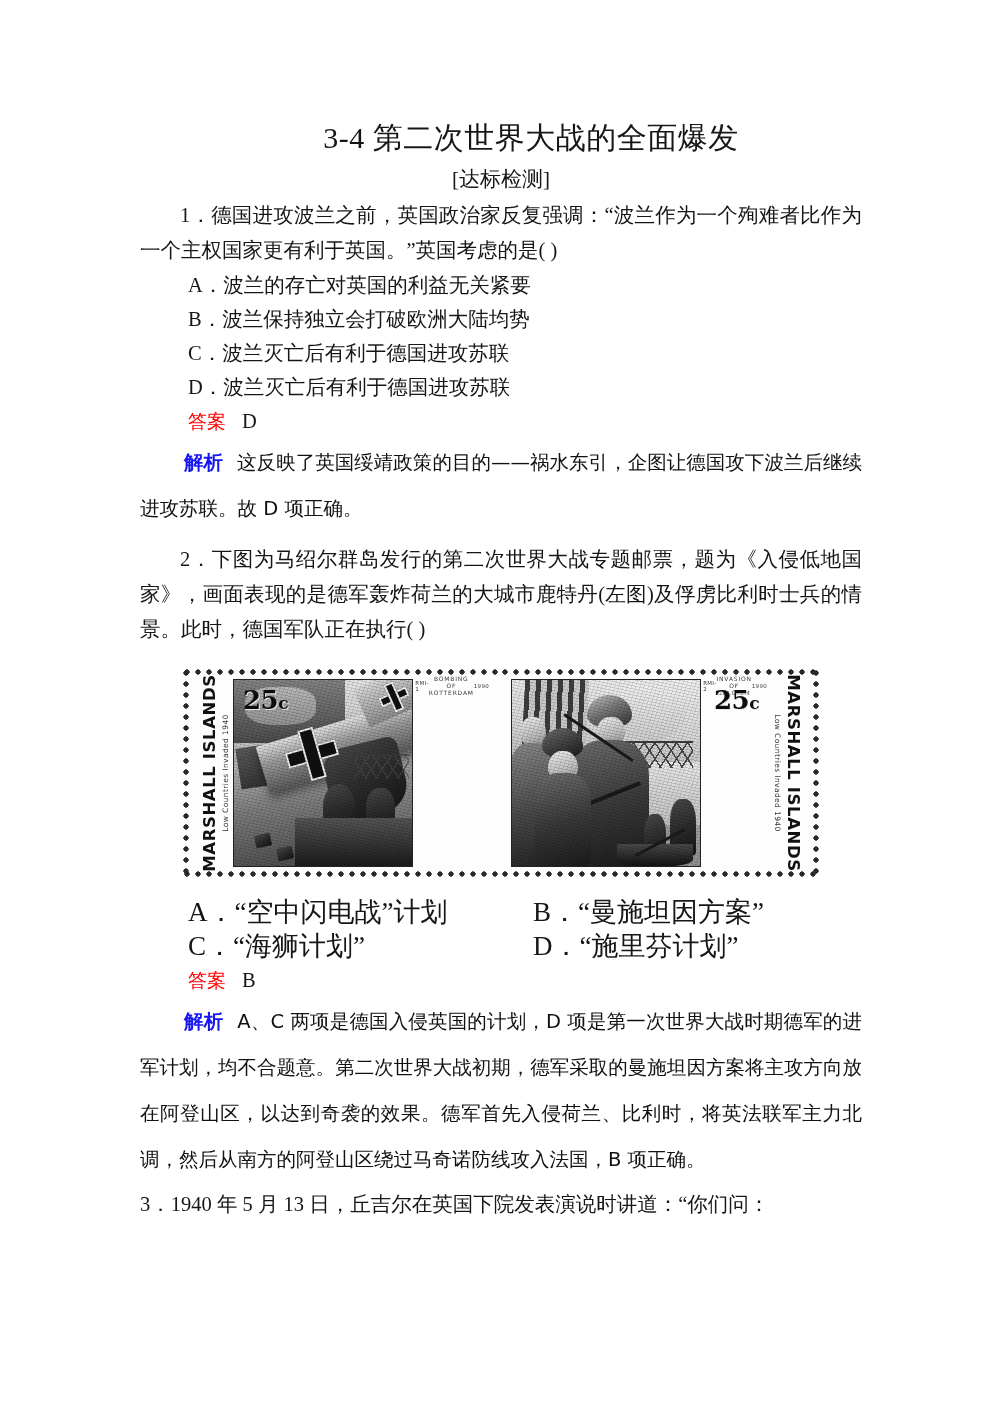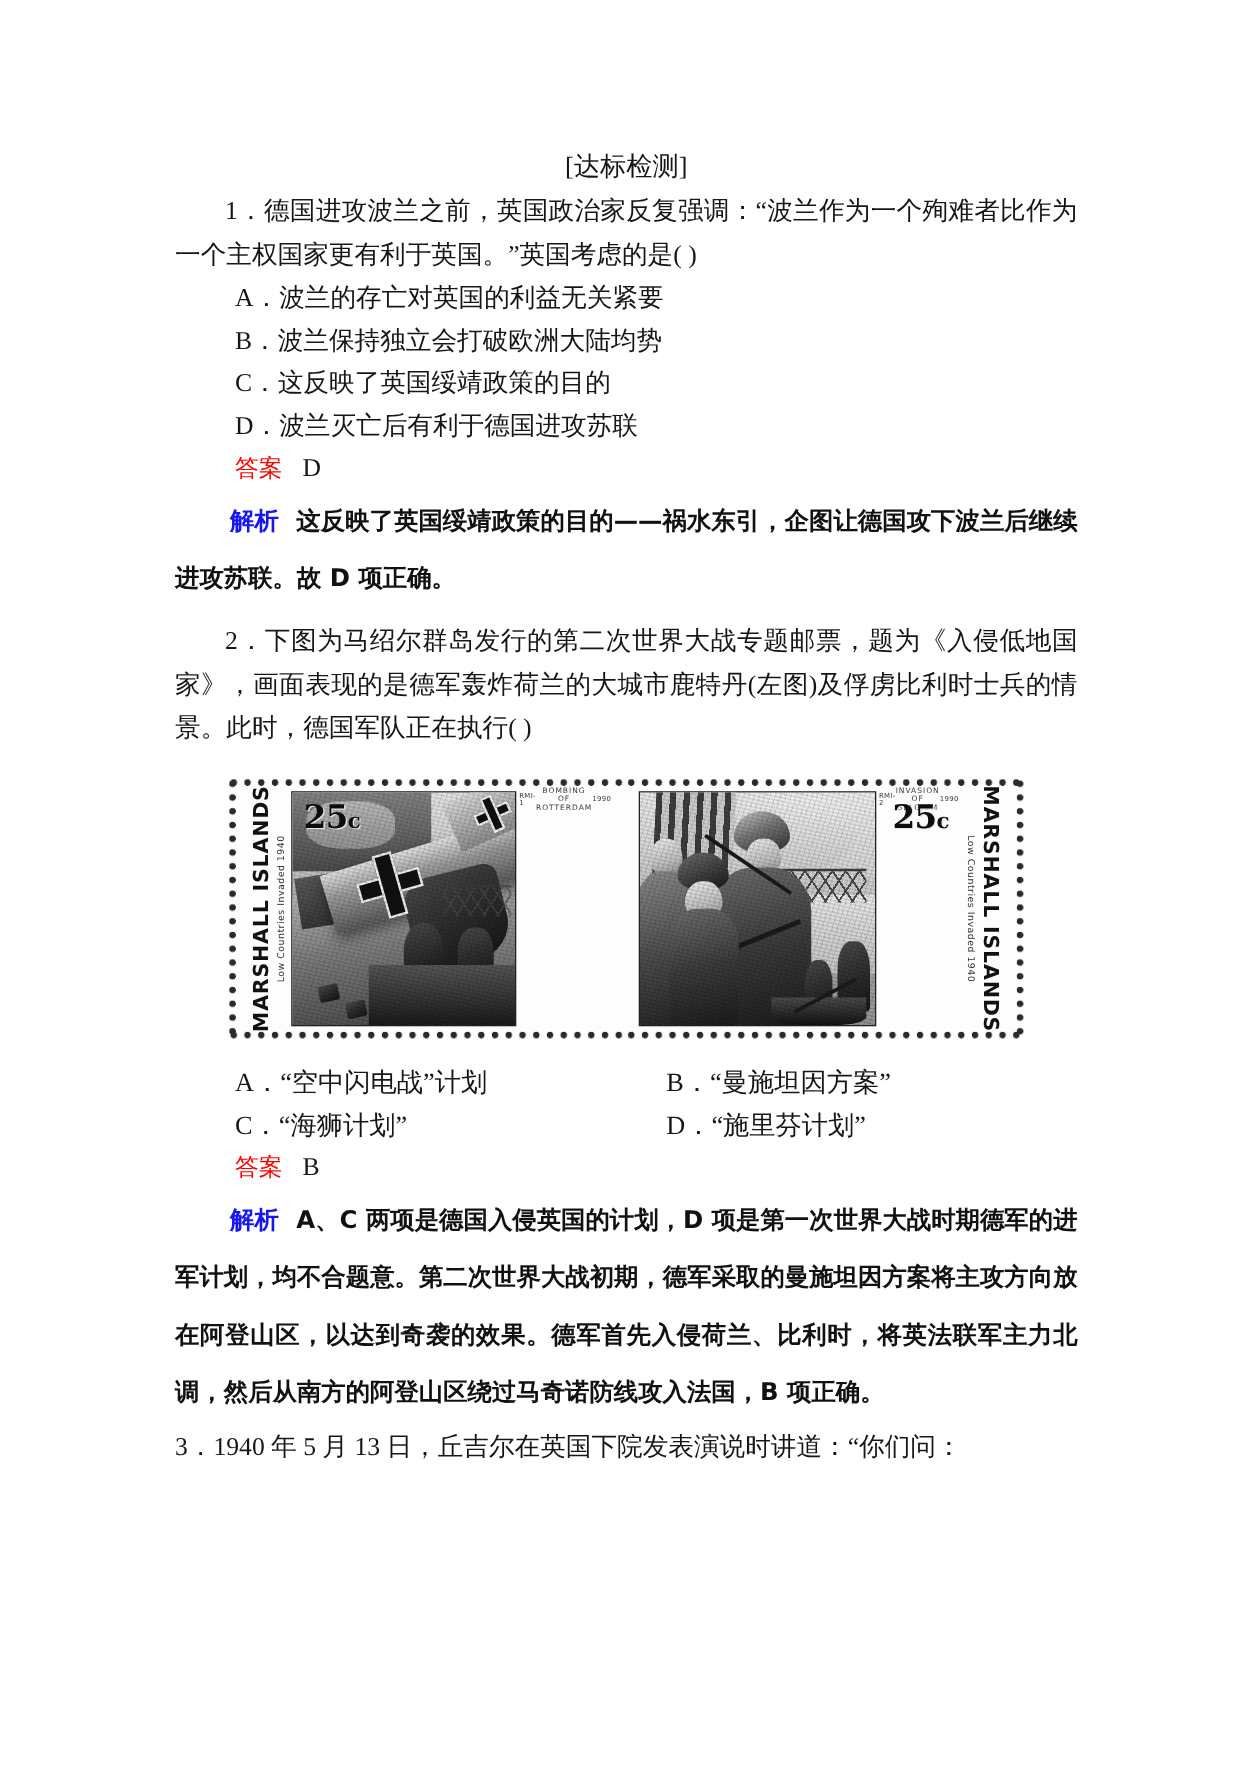--- a/index.html
+++ b/index.html
@@ -60,21 +60,21 @@
   }
   .opt-line {
     font-size: 20.5px;
     line-height: 34px;
     margin: 0;
     padding-left: 48px;
     white-space: nowrap;
   }
   .opt-row {
     display: flex;
-    font-size: 21px;
+    font-size: 27px;
     line-height: 34px;
     padding-left: 48px;
   }
   .opt-row .col-a { width: 345px; flex: 0 0 345px; white-space: nowrap; }
   .opt-row .col-b { flex: 1 1 auto; white-space: nowrap; }
 
   .ans-line {
     font-size: 20.5px;
     line-height: 34px;
     margin: 0;
@@ -100,21 +100,21 @@
     text-indent: 44px;
     text-align: justify;
     text-justify: inter-ideograph;
     color: #111;
   }
   .label-analysis {
     color: #1616f0;
     font-weight: bold;
     font-family: "DejaVu Sans", "Liberation Sans", sans-serif;
   }
-  .explain .after-label { margin-left: 14px; font-weight: bold; }
+  .explain .after-label { margin-left: 14px; }
 
   .spacer-sm { height: 10px; }
 
   
   .figure {
     margin: 18px 0 14px 0;
     display: flex;
     justify-content: center;
   }
   .stamp-pair {
@@ -320,27 +320,28 @@
     background: #1a1a1a;
     border-radius: 1px;
   }
 </style>
 </head>
 <body>
 
 <div class="page">
   <div class="content">
 
+    <h1 class="doc-title">3-4 第二次世界大战的全面爆发</h1>
     <div class="doc-subtitle">[达标检测]</div>
 
     <p class="q-stem">1．德国进攻波兰之前，英国政治家反复强调：“波兰作为一个殉难者比作为一个主权国家更有利于英国。”英国考虑的是(      )</p>
 
     <p class="opt-line">A．波兰的存亡对英国的利益无关紧要</p>
     <p class="opt-line">B．波兰保持独立会打破欧洲大陆均势</p>
-    <p class="opt-line">C．这反映了英国绥靖政策的目的</p>
+    <p class="opt-line">C．波兰灭亡后有利于德国进攻苏联</p>
     <p class="opt-line">D．波兰灭亡后有利于德国进攻苏联</p>
 
     <p class="ans-line">
       <span class="label-answer">答案</span><span class="ans-value">D</span>
     </p>
 
     <p class="explain">
       <span class="label-analysis">解析</span><span class="after-label">这反映了英国绥靖政策的目的——祸水东引，企图让德国攻下波兰后继续进攻苏联。故 D 项正确。</span>
     </p>
 

